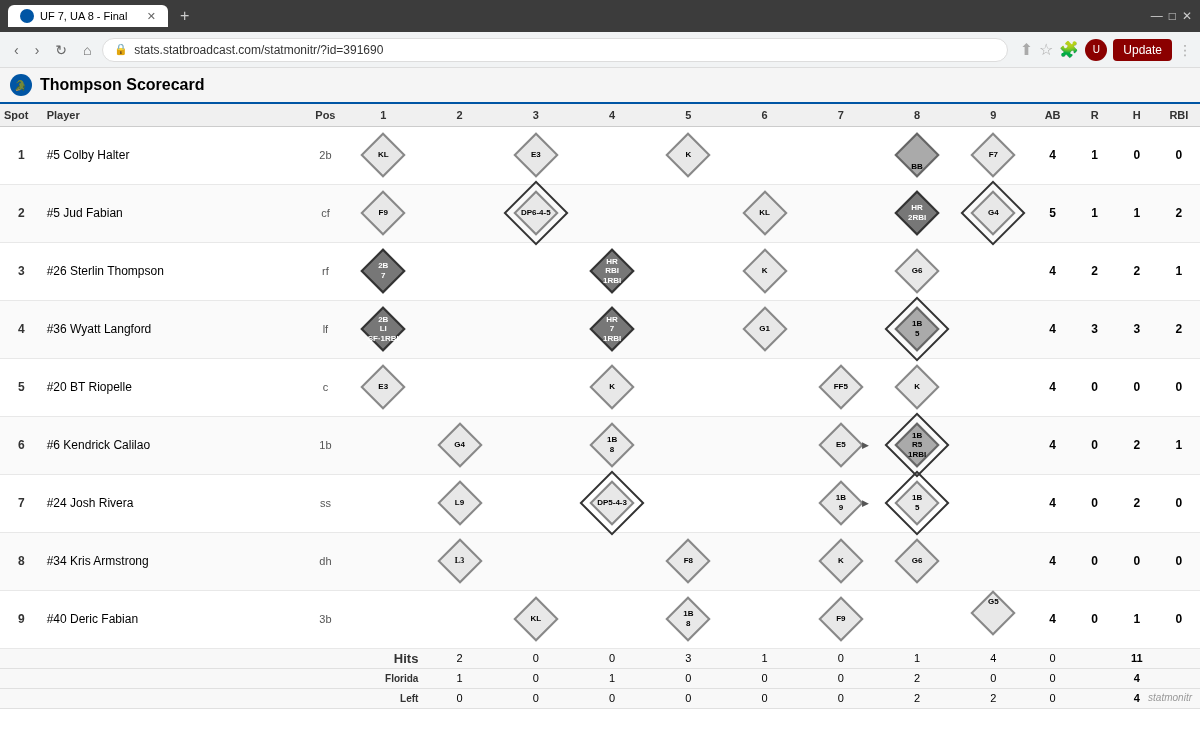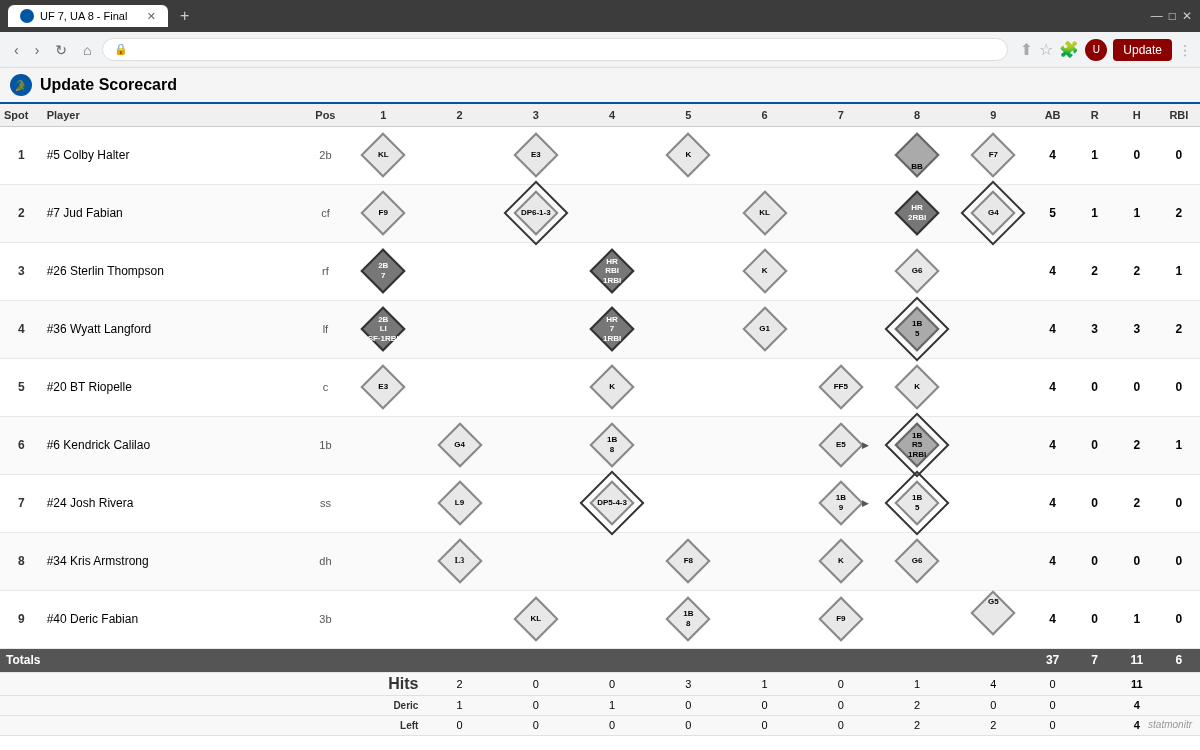--- a/index.html
+++ b/index.html
@@ -142,39 +142,40 @@
     </div>
   </div>
 
   <div class="browser-controls">
     <button class="nav-btn">‹</button>
     <button class="nav-btn">›</button>
     <button class="nav-btn">↻</button>
     <button class="nav-btn">⌂</button>
     <div class="address-bar">
       <span class="lock-icon">🔒</span>
+      <span class="address-text">stats.statbroadcast.com/statmonitr/?id=391690</span>
     </div>
     <div class="browser-actions">
       <span style="color:#aaa; font-size:16px;">⬆</span>
       <span style="color:#aaa; font-size:16px;">☆</span>
       <span style="color:#aaa; font-size:16px;">🧩</span>
       <div style="width:22px;height:22px;background:#8b0000;border-radius:50%;display:flex;align-items:center;justify-content:center;">
         <span style="color:#fff;font-size:10px;">U</span>
       </div>
       <button class="update-btn">Update</button>
       <span style="color:#aaa;font-size:14px;">⋮</span>
     </div>
   </div>
 </div>
 
 <div class="page-header">
   <div class="team-logo">
     <span>🐊</span>
   </div>
-  <span class="page-title">Update Scorecard</span>
+  <span class="page-title">Thompson Scorecard</span>
 </div>
 
 <div style="overflow-x:auto;">
 <table class="scorecard-table">
   <thead>
     <tr class="col-header-row">
       <th class="left-align" style="width:22px;">Spot</th>
       <th class="left-align" style="width:200px;">Player</th>
       <th>Pos</th>
       <th class="inning-cell">1</th>
@@ -222,31 +223,31 @@
               <div style="position: absolute; width: 32px; height: 32px; transform: rotate(45deg); border: 2px solid rgb(136, 136, 136); background: rgb(232, 232, 232);"></div>
               <div style="position: relative; z-index: 2; font-size: 8px; font-weight: bold; color: rgb(0, 0, 0); text-align: center; line-height: 1.2; white-space: pre-line;">F7</div>
             </div></td>
           <td class="stat">4</td>
           <td class="stat">1</td>
           <td class="stat">0</td>
           <td class="stat">0</td>
         </tr>
         <tr>
           <td class="spot">2</td>
-          <td class="player">#7 Jud Fabian</td>
+          <td class="player">#5 Jud Fabian</td>
           <td class="pos">cf</td>
           <td class="inning-cell" style="text-align: center; vertical-align: middle; padding: 2px;"><div style="display: inline-flex; align-items: center; justify-content: center; position: relative; width: 48px; height: 48px;">
               <div style="position: absolute; width: 32px; height: 32px; transform: rotate(45deg); border: 2px solid rgb(136, 136, 136); background: rgb(232, 232, 232);"></div>
               <div style="position: relative; z-index: 2; font-size: 8px; font-weight: bold; color: rgb(0, 0, 0); text-align: center; line-height: 1.2; white-space: pre-line;">F9</div>
             </div></td>
           <td class="inning-cell" style="text-align: center; vertical-align: middle; padding: 2px;"></td>
           <td class="inning-cell" style="text-align: center; vertical-align: middle; padding: 2px;"><div style="display: inline-flex; align-items: center; justify-content: center; position: relative; width: 48px; height: 48px;">
               <div style="position: absolute; width: 46px; height: 46px; transform: rotate(45deg); border: 2px solid rgb(51, 51, 51); background: transparent;"></div>
               <div style="position: absolute; width: 32px; height: 32px; transform: rotate(45deg); border: 2px solid rgb(136, 136, 136); background: rgb(232, 232, 232);"></div>
-              <div style="position: relative; z-index: 2; font-size: 8px; font-weight: bold; color: rgb(0, 0, 0); text-align: center; line-height: 1.2; white-space: pre-line;">DP6-1-3</div>
+              <div style="position: relative; z-index: 2; font-size: 8px; font-weight: bold; color: rgb(0, 0, 0); text-align: center; line-height: 1.2; white-space: pre-line;">DP6-4-5</div>
             </div></td>
           <td class="inning-cell" style="text-align: center; vertical-align: middle; padding: 2px;"></td>
           <td class="inning-cell" style="text-align: center; vertical-align: middle; padding: 2px;"></td>
           <td class="inning-cell" style="text-align: center; vertical-align: middle; padding: 2px;"><div style="display: inline-flex; align-items: center; justify-content: center; position: relative; width: 48px; height: 48px;">
               <div style="position: absolute; width: 32px; height: 32px; transform: rotate(45deg); border: 2px solid rgb(136, 136, 136); background: rgb(232, 232, 232);"></div>
               <div style="position: relative; z-index: 2; font-size: 8px; font-weight: bold; color: rgb(0, 0, 0); text-align: center; line-height: 1.2; white-space: pre-line;">KL</div>
             </div></td>
           <td class="inning-cell" style="text-align: center; vertical-align: middle; padding: 2px;"></td>
           <td class="inning-cell" style="text-align: center; vertical-align: middle; padding: 2px;"><div style="display: inline-flex; align-items: center; justify-content: center; position: relative; width: 48px; height: 48px;">
               <div style="position: absolute; width: 32px; height: 32px; transform: rotate(45deg); border: 2px solid rgb(51, 51, 51); background: rgb(119, 119, 119);"></div>
@@ -486,44 +487,37 @@
           <td class="inning-cell" style="text-align: center; vertical-align: middle; padding: 2px;"></td>
           <td class="inning-cell" style="text-align: center; vertical-align: middle; padding: 2px;"><div style="display: inline-flex; align-items: flex-start; justify-content: center; position: relative; width: 48px; height: 48px;">
               <div style="position: absolute; width: 32px; height: 32px; transform: rotate(45deg); border: 2px solid rgb(136, 136, 136); background: rgb(232, 232, 232);"></div>
               <div style="position: relative; z-index: 2; font-size: 8px; font-weight: bold; color: rgb(0, 0, 0); text-align: center; line-height: 1.2; white-space: pre-line;">G5</div>
             </div></td>
           <td class="stat">4</td>
           <td class="stat">0</td>
           <td class="stat">1</td>
           <td class="stat">0</td>
         </tr>
-        <tr class="totals-row">
-          <td colspan="12" class="left">Totals</td>
-          <td>37</td>
-          <td>7</td>
-          <td>11</td>
-          <td>6</td>
-        </tr>
         <tr class="stats-row">
           <td colspan="3"></td>
-          <td class="label" style="text-align: right; font-size: 16px; font-weight: bold; padding-right: 3px; width: 50px;">Hits</td>
+          <td class="label" style="text-align: right; font-size: 13px; font-weight: bold; padding-right: 3px; width: 50px;">Hits</td>
           <td style="text-align: center; font-size: 11px;">2</td>
           <td style="text-align: center; font-size: 11px;">0</td>
           <td style="text-align: center; font-size: 11px;">0</td>
           <td style="text-align: center; font-size: 11px;">3</td>
           <td style="text-align: center; font-size: 11px;">1</td>
           <td style="text-align: center; font-size: 11px;">0</td>
           <td style="text-align: center; font-size: 11px;">1</td>
           <td style="text-align: center; font-size: 11px;">4</td>
           <td style="text-align: center; font-size: 11px;">0</td>
           <td colspan="4" style="text-align: center; font-size: 11px; font-weight: bold;">11</td>
         </tr>
         <tr class="stats-row">
           <td colspan="3"></td>
-          <td class="label" style="text-align: right; font-size: 10px; font-weight: bold; padding-right: 3px; width: 50px;">Deric</td>
+          <td class="label" style="text-align: right; font-size: 10px; font-weight: bold; padding-right: 3px; width: 50px;">Florida</td>
           <td style="text-align: center; font-size: 11px;">1</td>
           <td style="text-align: center; font-size: 11px;">0</td>
           <td style="text-align: center; font-size: 11px;">1</td>
           <td style="text-align: center; font-size: 11px;">0</td>
           <td style="text-align: center; font-size: 11px;">0</td>
           <td style="text-align: center; font-size: 11px;">0</td>
           <td style="text-align: center; font-size: 11px;">2</td>
           <td style="text-align: center; font-size: 11px;">0</td>
           <td style="text-align: center; font-size: 11px;">0</td>
           <td colspan="4" style="text-align: center; font-size: 11px; font-weight: bold;">4</td>

